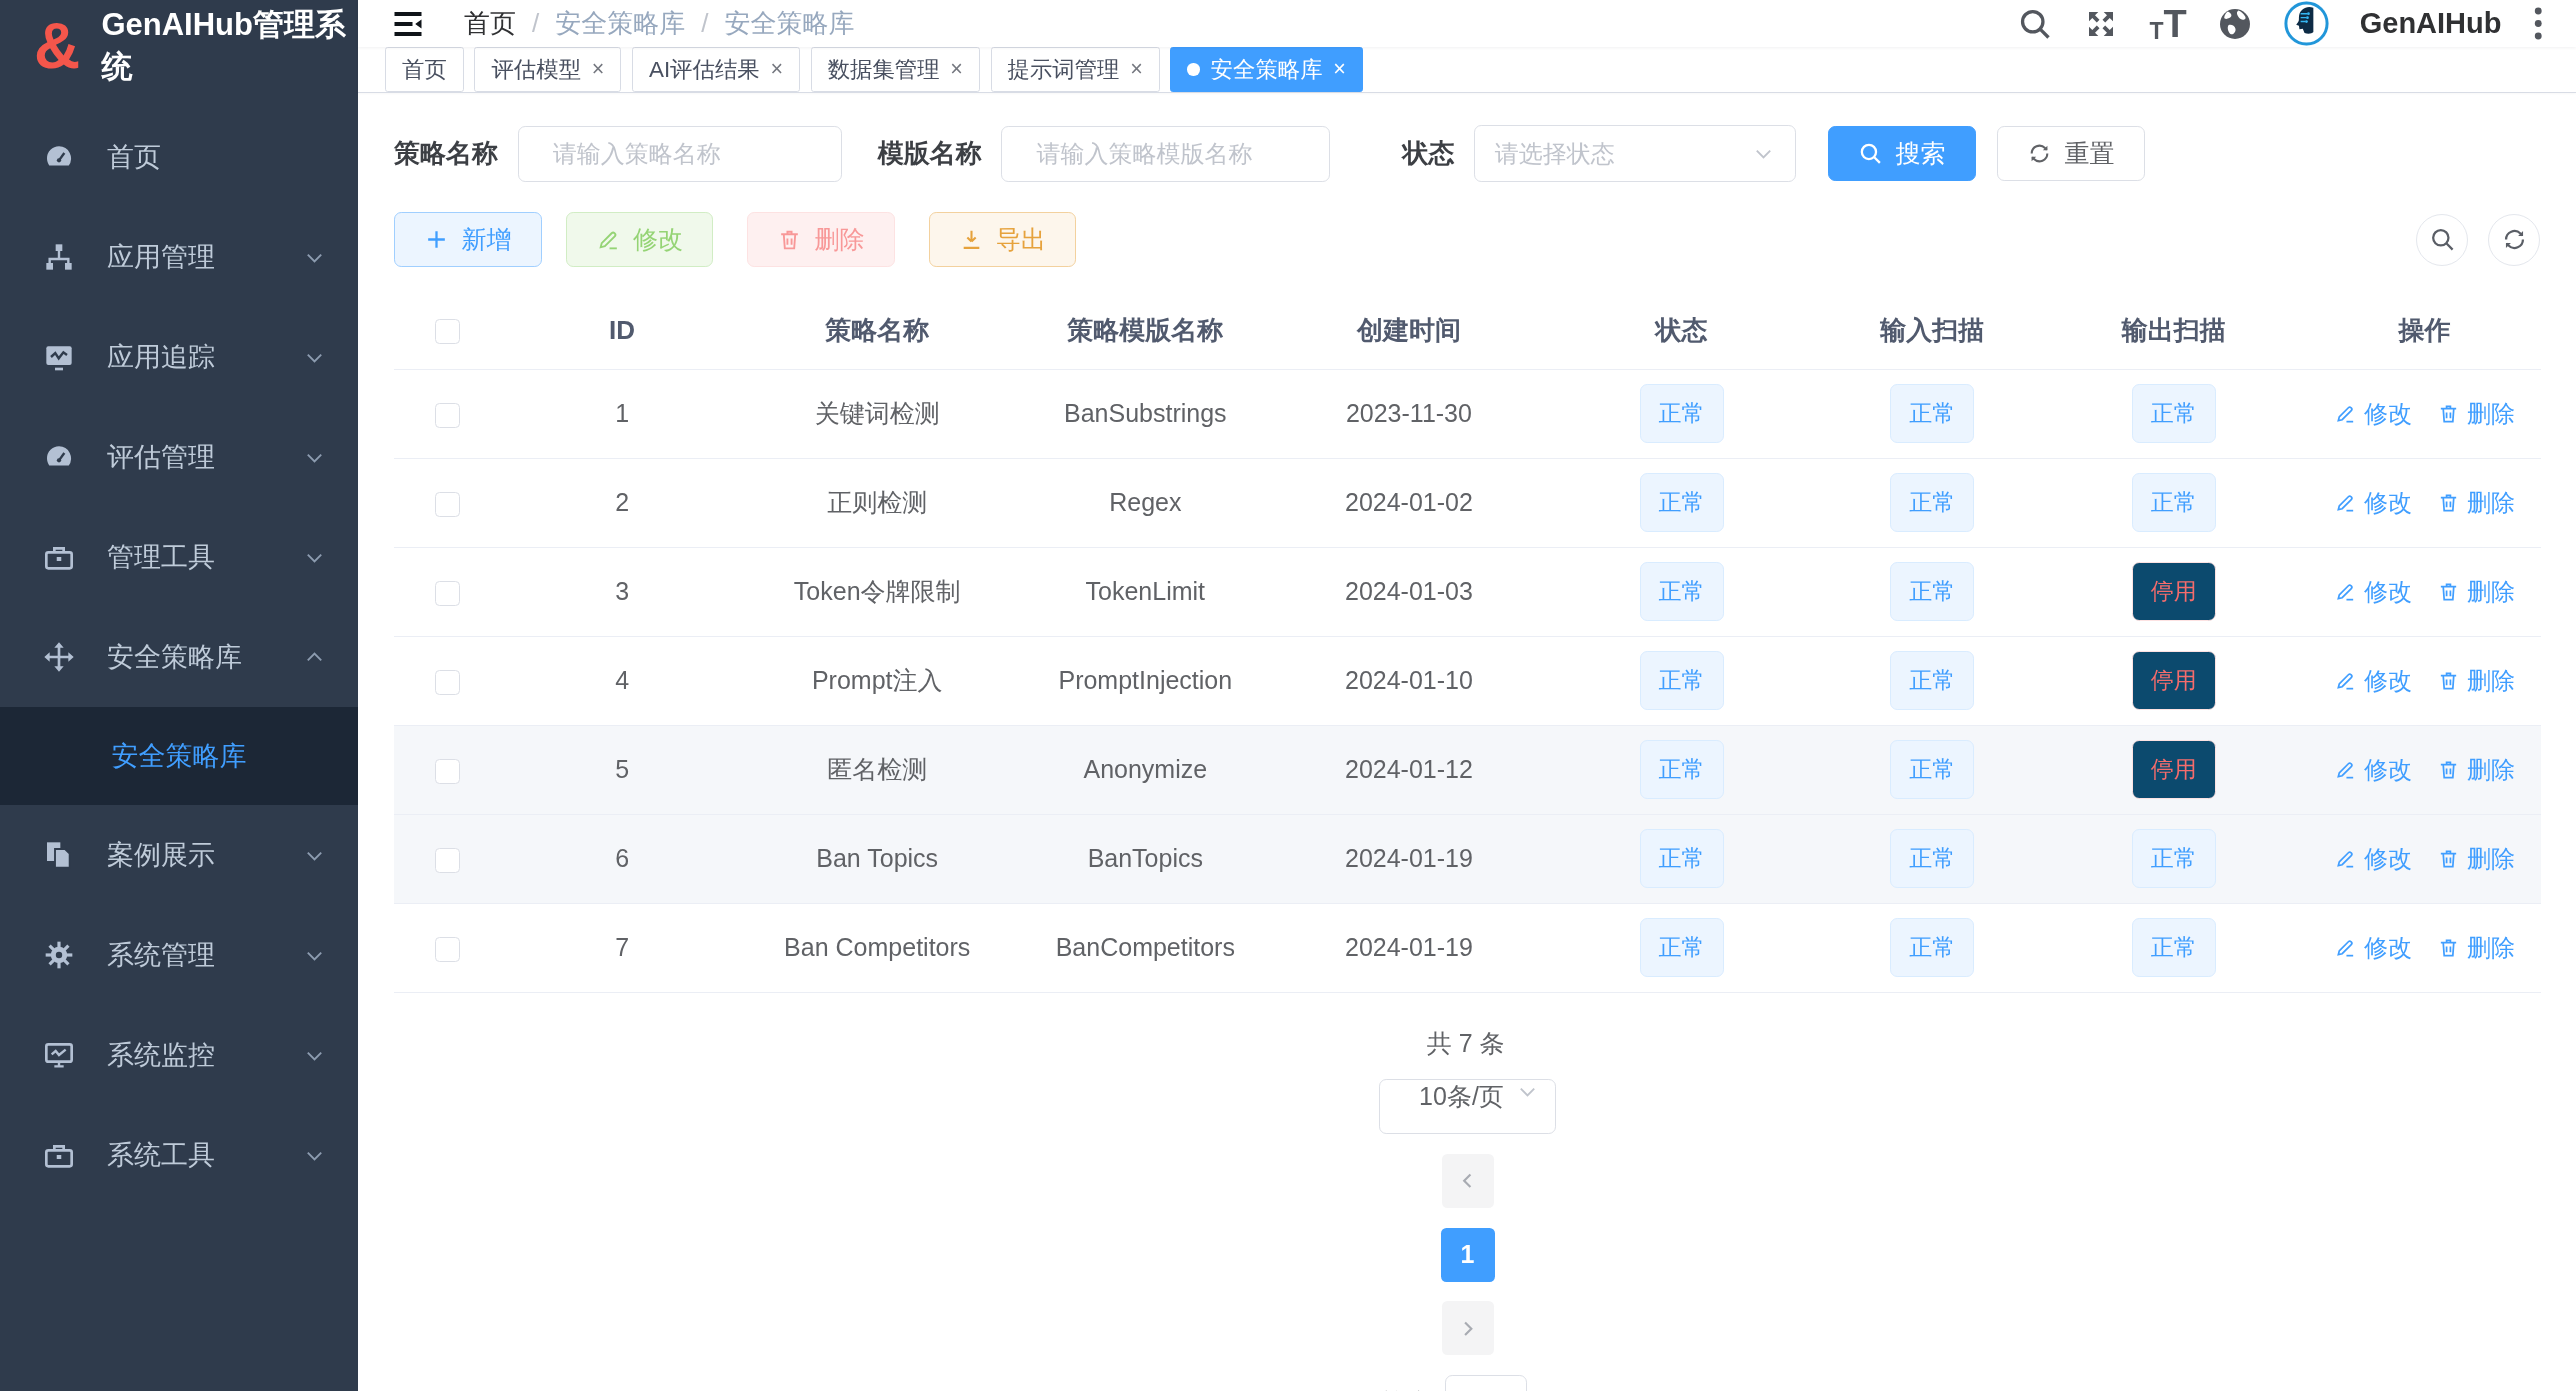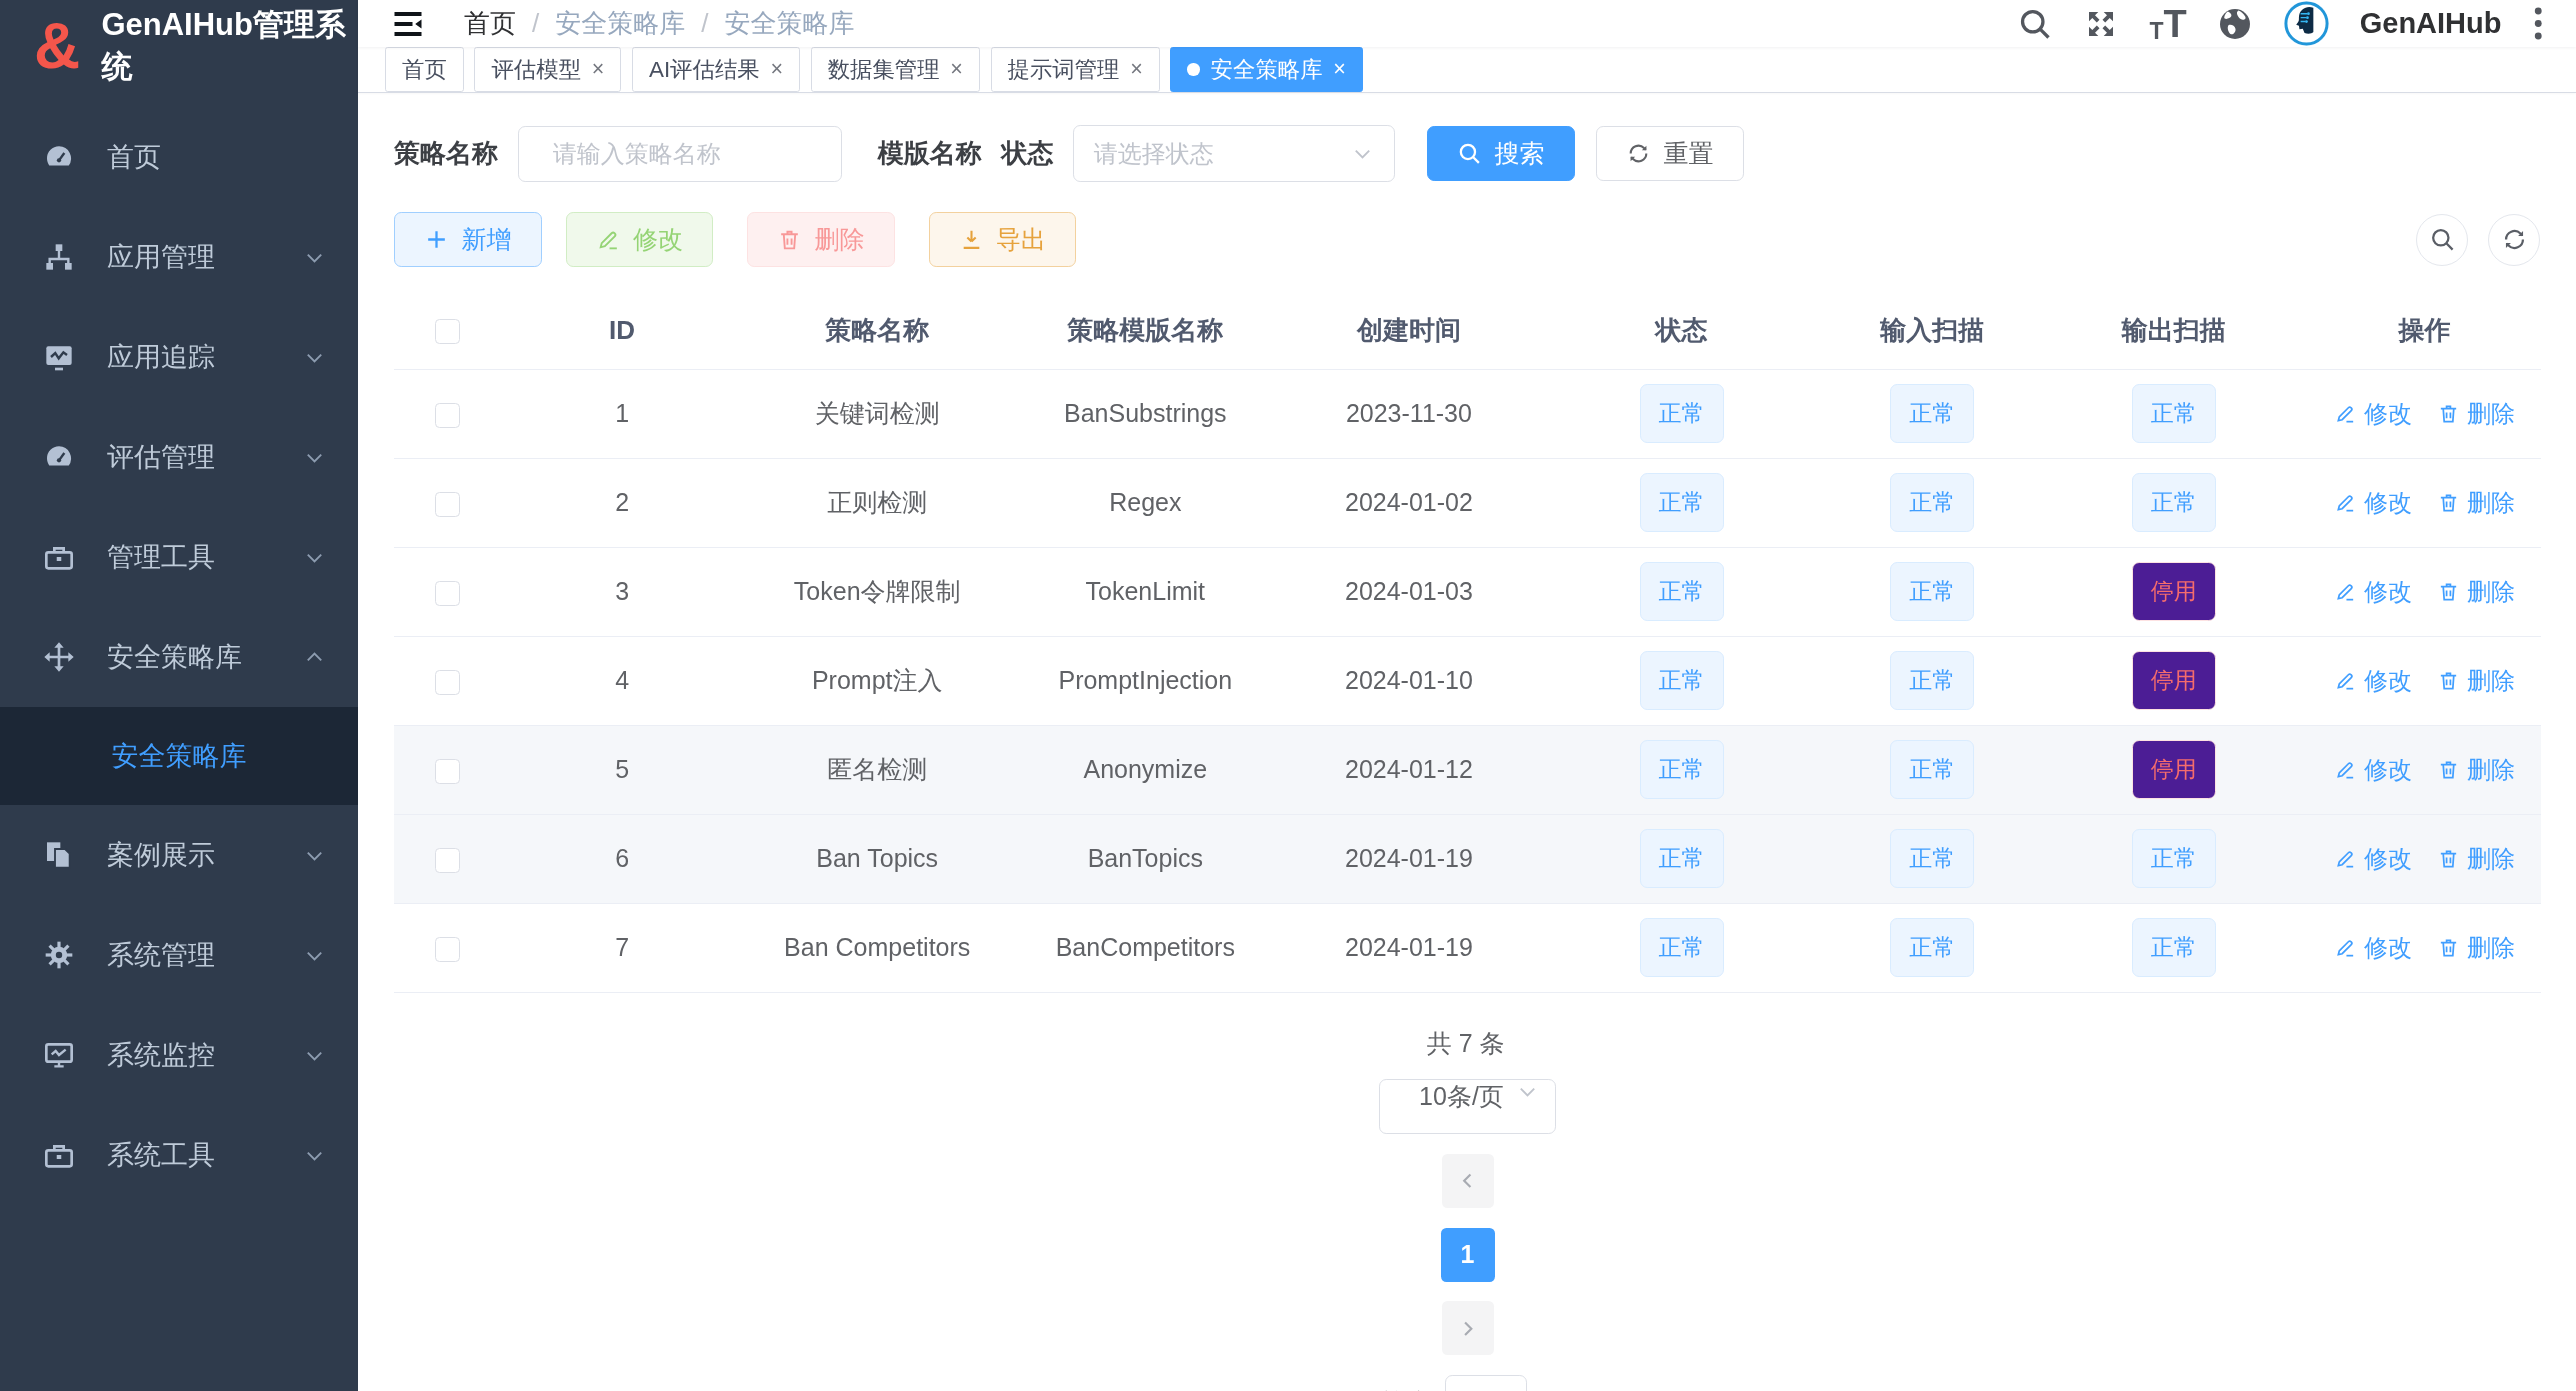--- a/index.html
+++ b/index.html
@@ -85,21 +85,21 @@
   .table-wrap { margin-top:25px; }
   table { width:2147px; border-collapse:collapse; table-layout:fixed; }
   thead th { height:77px; font-size:26px; font-weight:bold; color:#515a6e; text-align:center;
     border-bottom:0.9px solid #ebeef5; background:#fff; }
   tbody td { height:89px; font-size:25px; color:#606266; text-align:center; border-bottom:0.9px solid #ebeef5; }
   tr.shaded td { background:#f5f7fa; }
   .cb { display:inline-block; width:25px; height:25px; border:1.8px solid #dcdfe6; border-radius:4.5px;
     background:#fff; vertical-align:middle; cursor:pointer; }
   .tag-badge { display:inline-block; padding:15px 18px; font-size:23px; border-radius:7.2px; line-height:1.2; }
   .tag-badge[data-type="normal"] { background:#ecf5ff; color:#409eff; border:0.9px solid #d9ecff; }
-  .tag-badge[data-type="danger"] { background:#4c1d95; color:#f56c6c; border:0.9px solid #fde2e2; }
+  .tag-badge[data-type="danger"] { background:#0c4a6e; color:#f56c6c; border:0.9px solid #fde2e2; }
   .ops { display:flex; align-items:center; justify-content:center; gap:25px; }
   .op-link { display:inline-flex; align-items:center; gap:7.2px; color:#409eff; font-size:24px; cursor:pointer; }
   .op-link svg { width:23px; height:23px; }
 
   
   .pagination { margin-top:34px; display:flex; align-items:center; justify-content:flex-end; gap:19.7px;
     font-size:25px; color:#606266; width:2147px;flex-direction:column; }
   .pg-total { margin-right:3.6px; }
   .pg-size { width:177px; height:55px; border:0.9px solid #dcdfe6; border-radius:7.2px; display:flex;
     align-items:flex-start; padding:0 16px 0 27px; cursor:pointer; background:#fff; }
@@ -335,20 +335,21 @@
         <span class="tab-close">×</span>
       </span>
     </div>
 
     <div class="container">
 
       <div class="filters">
         <span class="f-label">策略名称</span>
         <input class="f-input in-name" placeholder="请输入策略名称" style="">
         <span class="f-label">模版名称</span>
+        <input class="f-input in-tpl" placeholder="请输入策略模版名称" style="">
         <span class="f-label">状态</span>
         <span class="f-select">
           <span class="sel-ph">请选择状态</span>
           <svg class="sel-chev" viewBox="0 0 24 24">
             <path d="M5 9l7 7 7-7" stroke="currentColor" stroke-width="2" fill="none"></path>
           </svg>
         </span>
         <button class="btn btn-search">
           <svg viewBox="0 0 24 24">
             <circle cx="10.5" cy="10.5" r="6.8" stroke="currentColor" stroke-width="2.2" fill="none"></circle>

